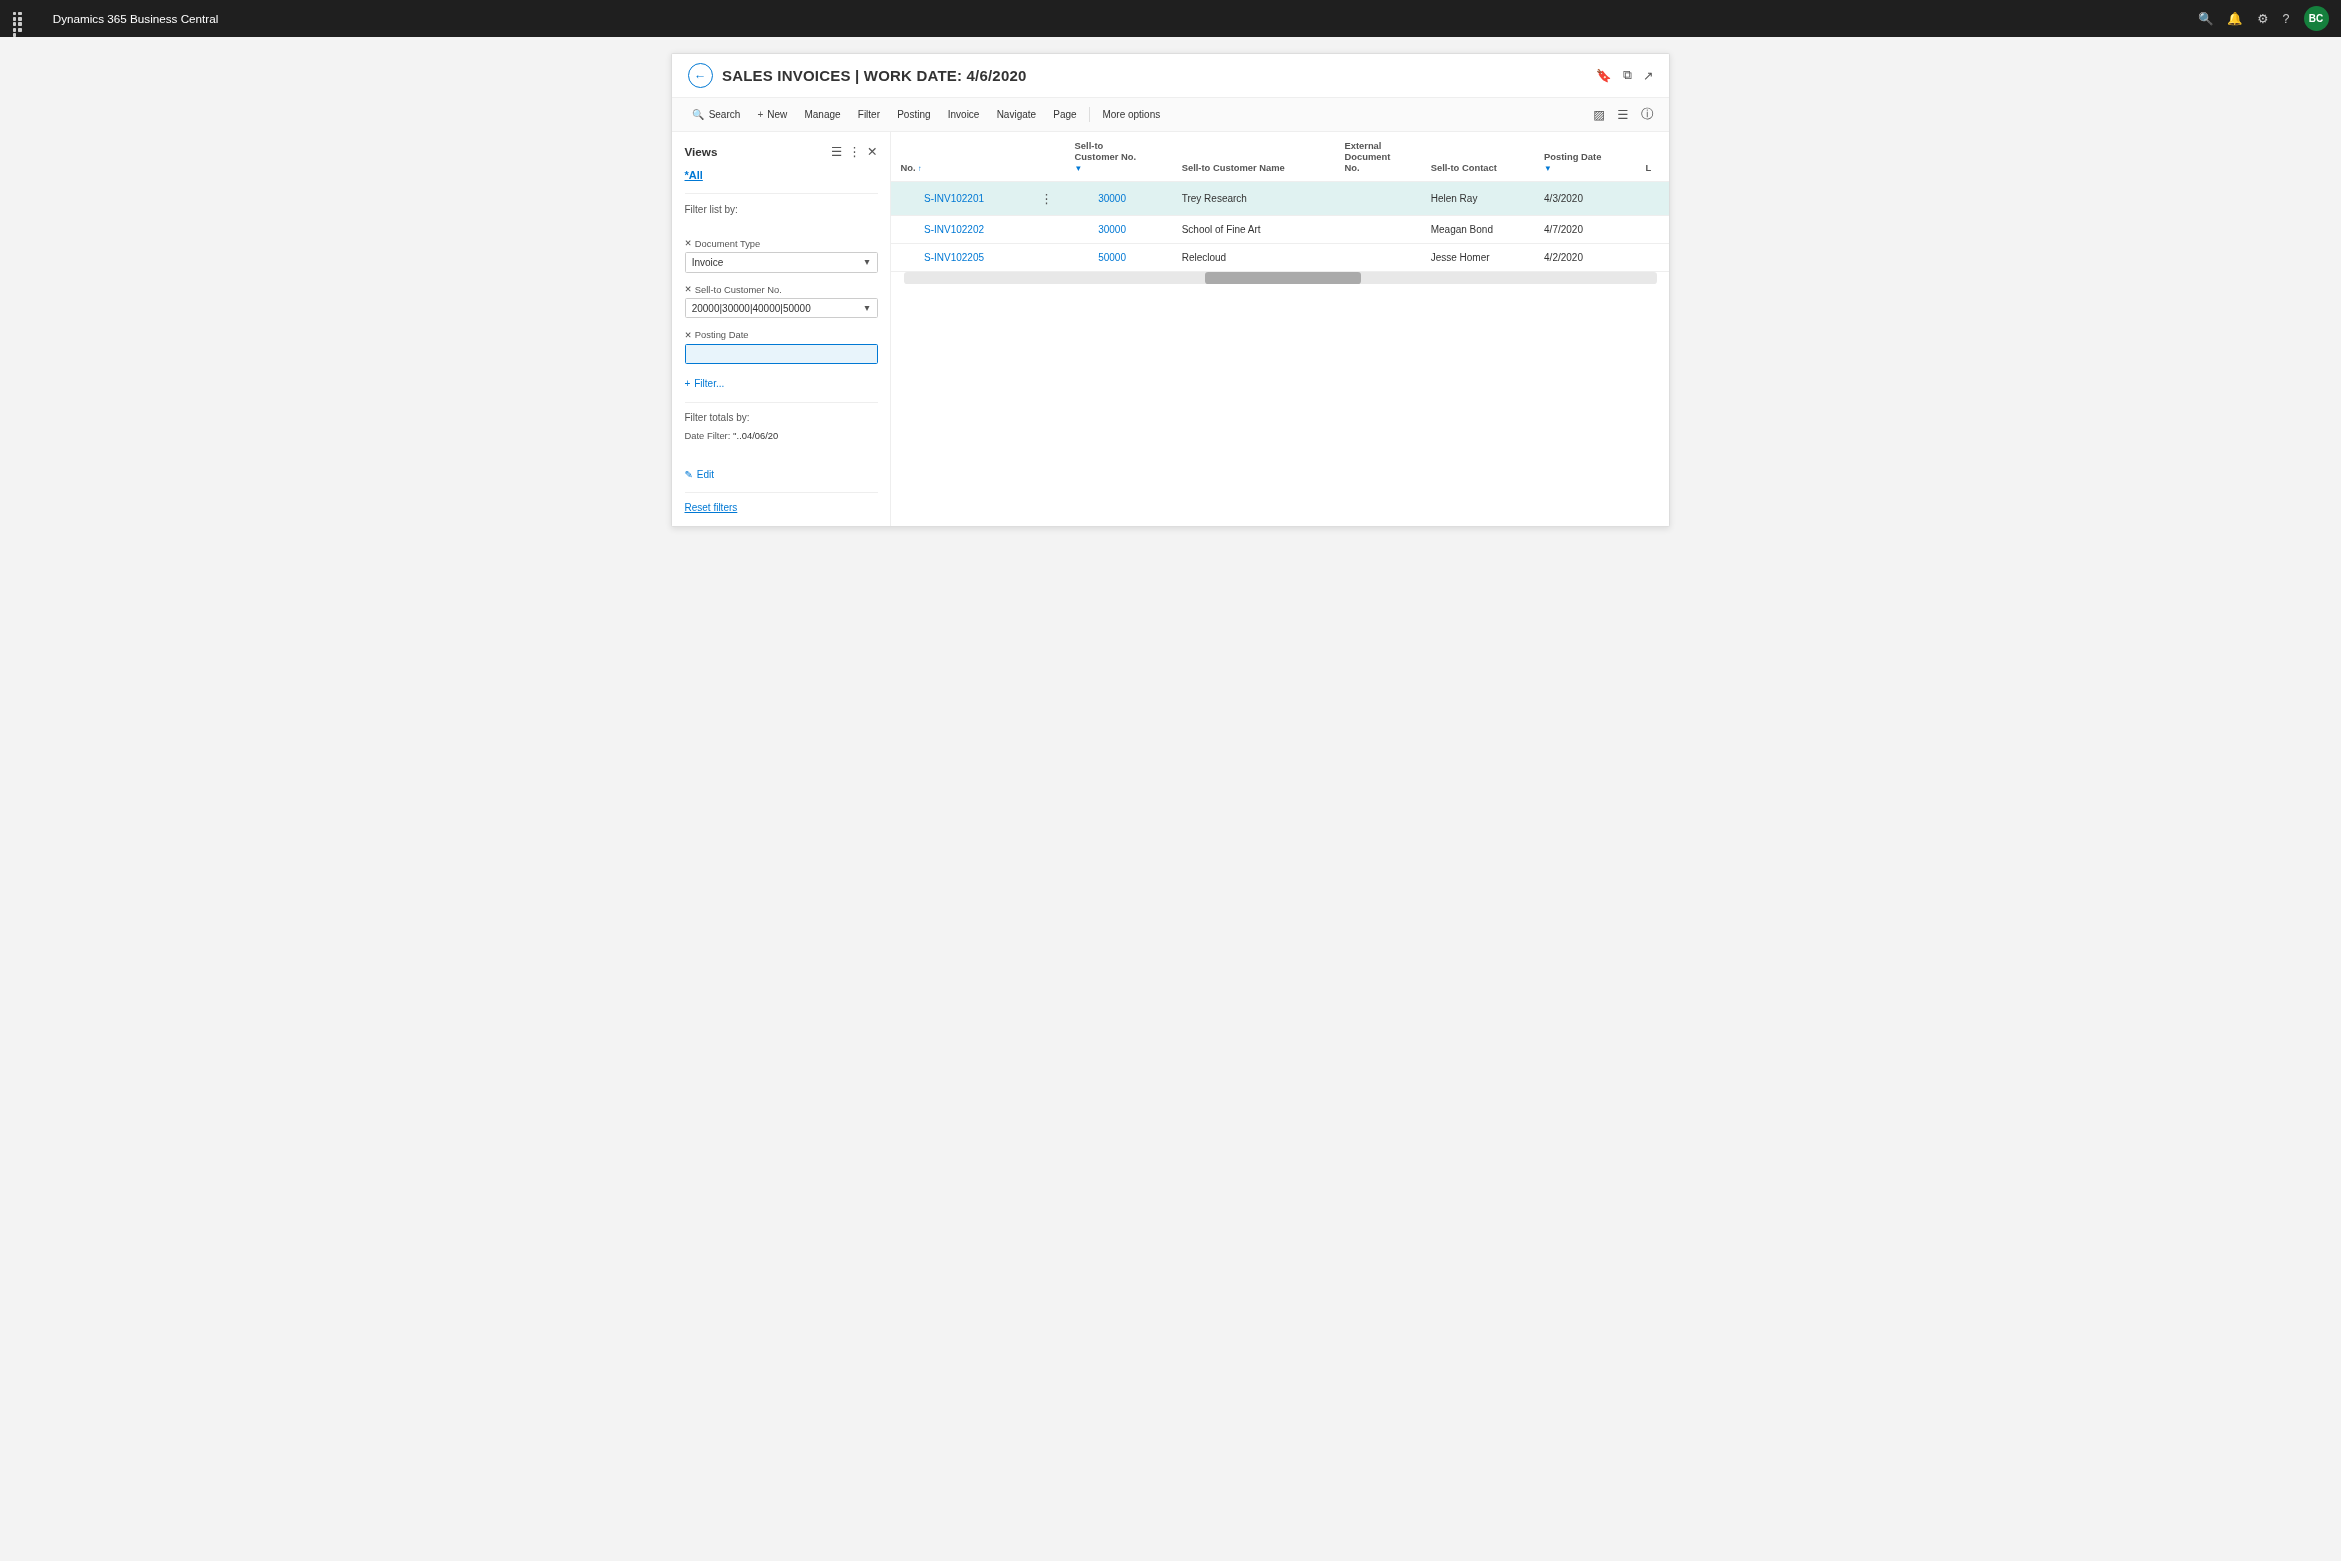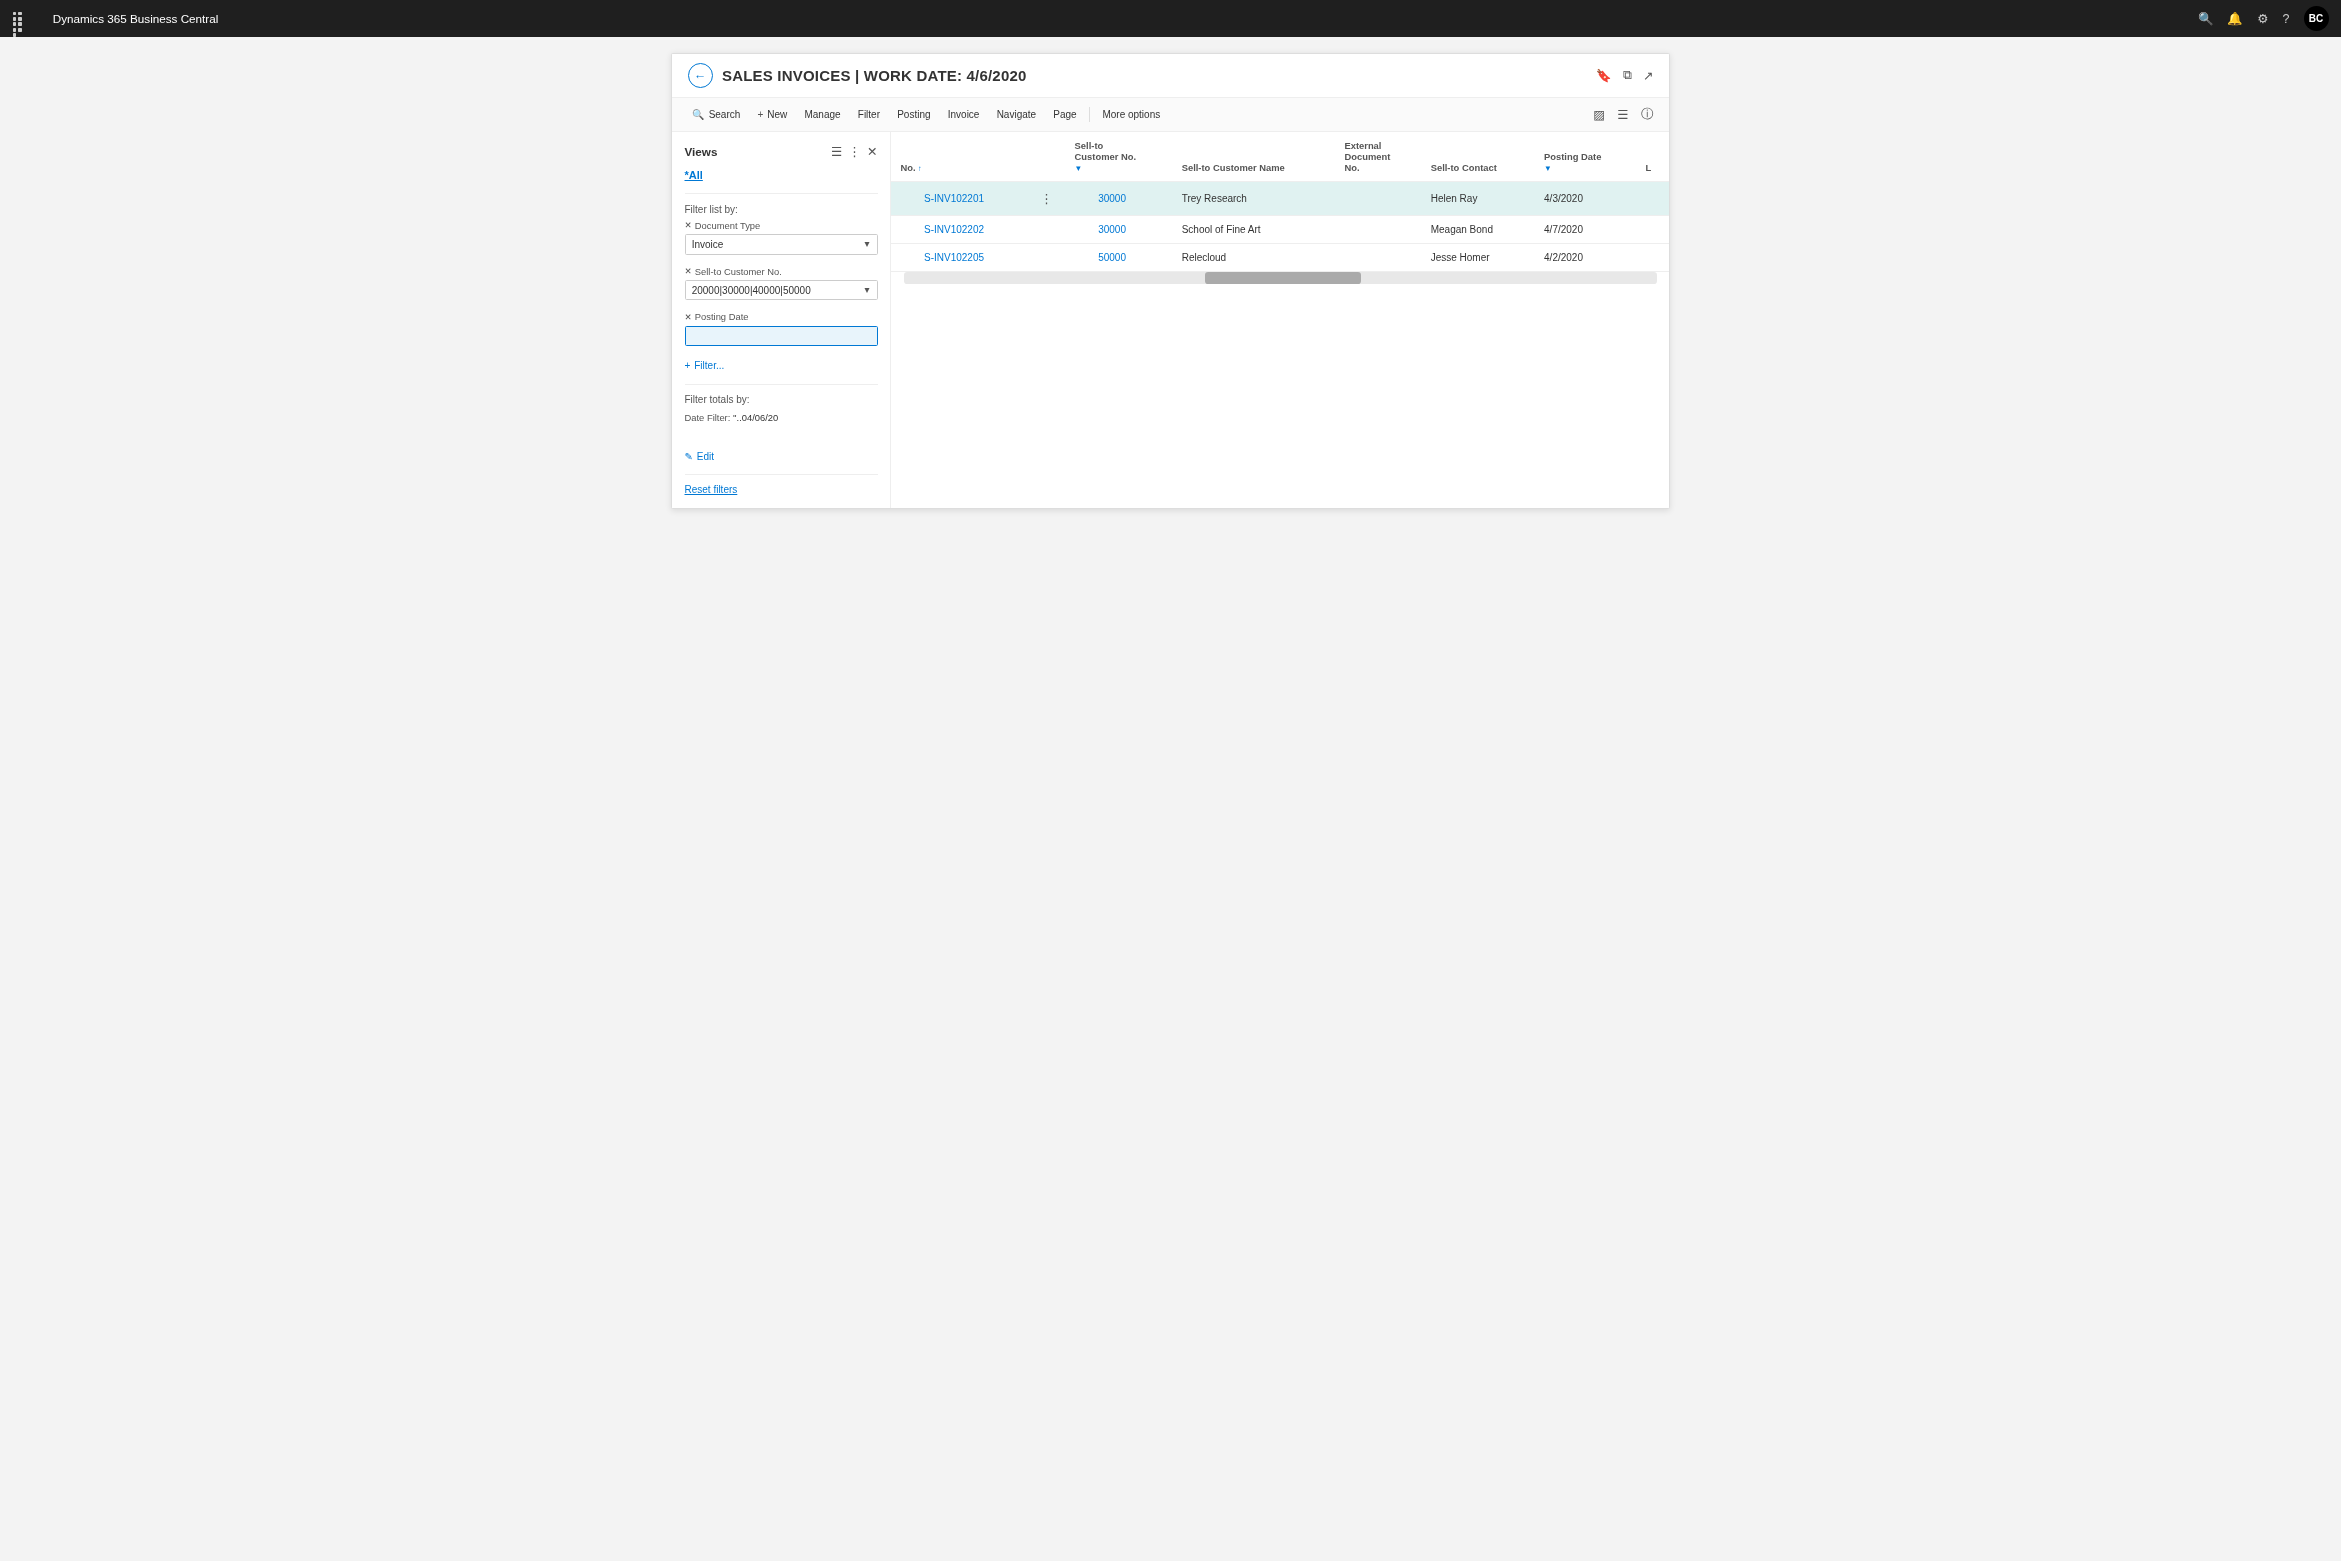--- a/index.html
+++ b/index.html
@@ -17,21 +17,21 @@
       color: #fff;
       gap: 20px;
     }
     .topbar-grid-icon { display: flex; flex-wrap: wrap; width: 14px; height: 14px; gap: 1.6px; cursor: pointer; }
     .topbar-grid-icon span { width: 3.9px; height: 3.9px; background: #ccc; border-radius: 0.8px; }
     .topbar-title { font-size: 11.7px; color: #fff; flex: 1; margin-left: 6.2px; }
     .topbar-icons { display: flex; gap: 14px; align-items: center; }
     .topbar-icon { color: #ccc; cursor: pointer; font-size: 12.5px; }
     .topbar-avatar {
       width: 25px; height: 25px; border-radius: 50%;
-      background: #000000; color: #fff;
+      background: #15803d; color: #fff;
       display: flex; align-items: center; justify-content: center;
       font-size: 10px; font-weight: 600; cursor: pointer;
     }
 
     
     .page-container {
       background: #fff;
       margin: 15.6px auto;
       max-width: 999px;
       border: 0.8px solid #ddd;
@@ -97,21 +97,21 @@
     .sidebar-title { font-size: 11.7px; font-weight: 600; color: #333; }
     .sidebar-header-icons { display: flex; gap: 6.2px; }
     .sidebar-icon { color: #555; cursor: pointer; font-size: 12.5px; }
     .views-link {
       color: #0078d4; font-size: 11px; font-weight: 600;
       text-decoration: underline; cursor: pointer;
       display: block; margin-bottom: 12.5px;
     }
     .sidebar-divider { border: none; border-top: 0.8px solid #eee; margin: 9.4px 0; }
 
-    .filter-section-title { font-size: 10px; color: #555; margin-bottom: 5px; }
+    .filter-section-title { font-size: 10px; color: #555; margin-bottom: 23px; }
     .filter-item { margin-bottom: 11px; }
     .filter-label {
       display: flex; align-items: center; gap: 3.1px;
       font-size: 9.4px; color: #555; margin-bottom: 3.1px;
     }
     .filter-x { color: #555; cursor: pointer; font-size: 8.6px; }
     .filter-input {
       width: 100%; padding: 3.9px 6.2px; border: 1.6px solid #0078d4;
       border-radius: 1.6px; font-size: 10px; color: #333;
       background: #e8f4fb;

